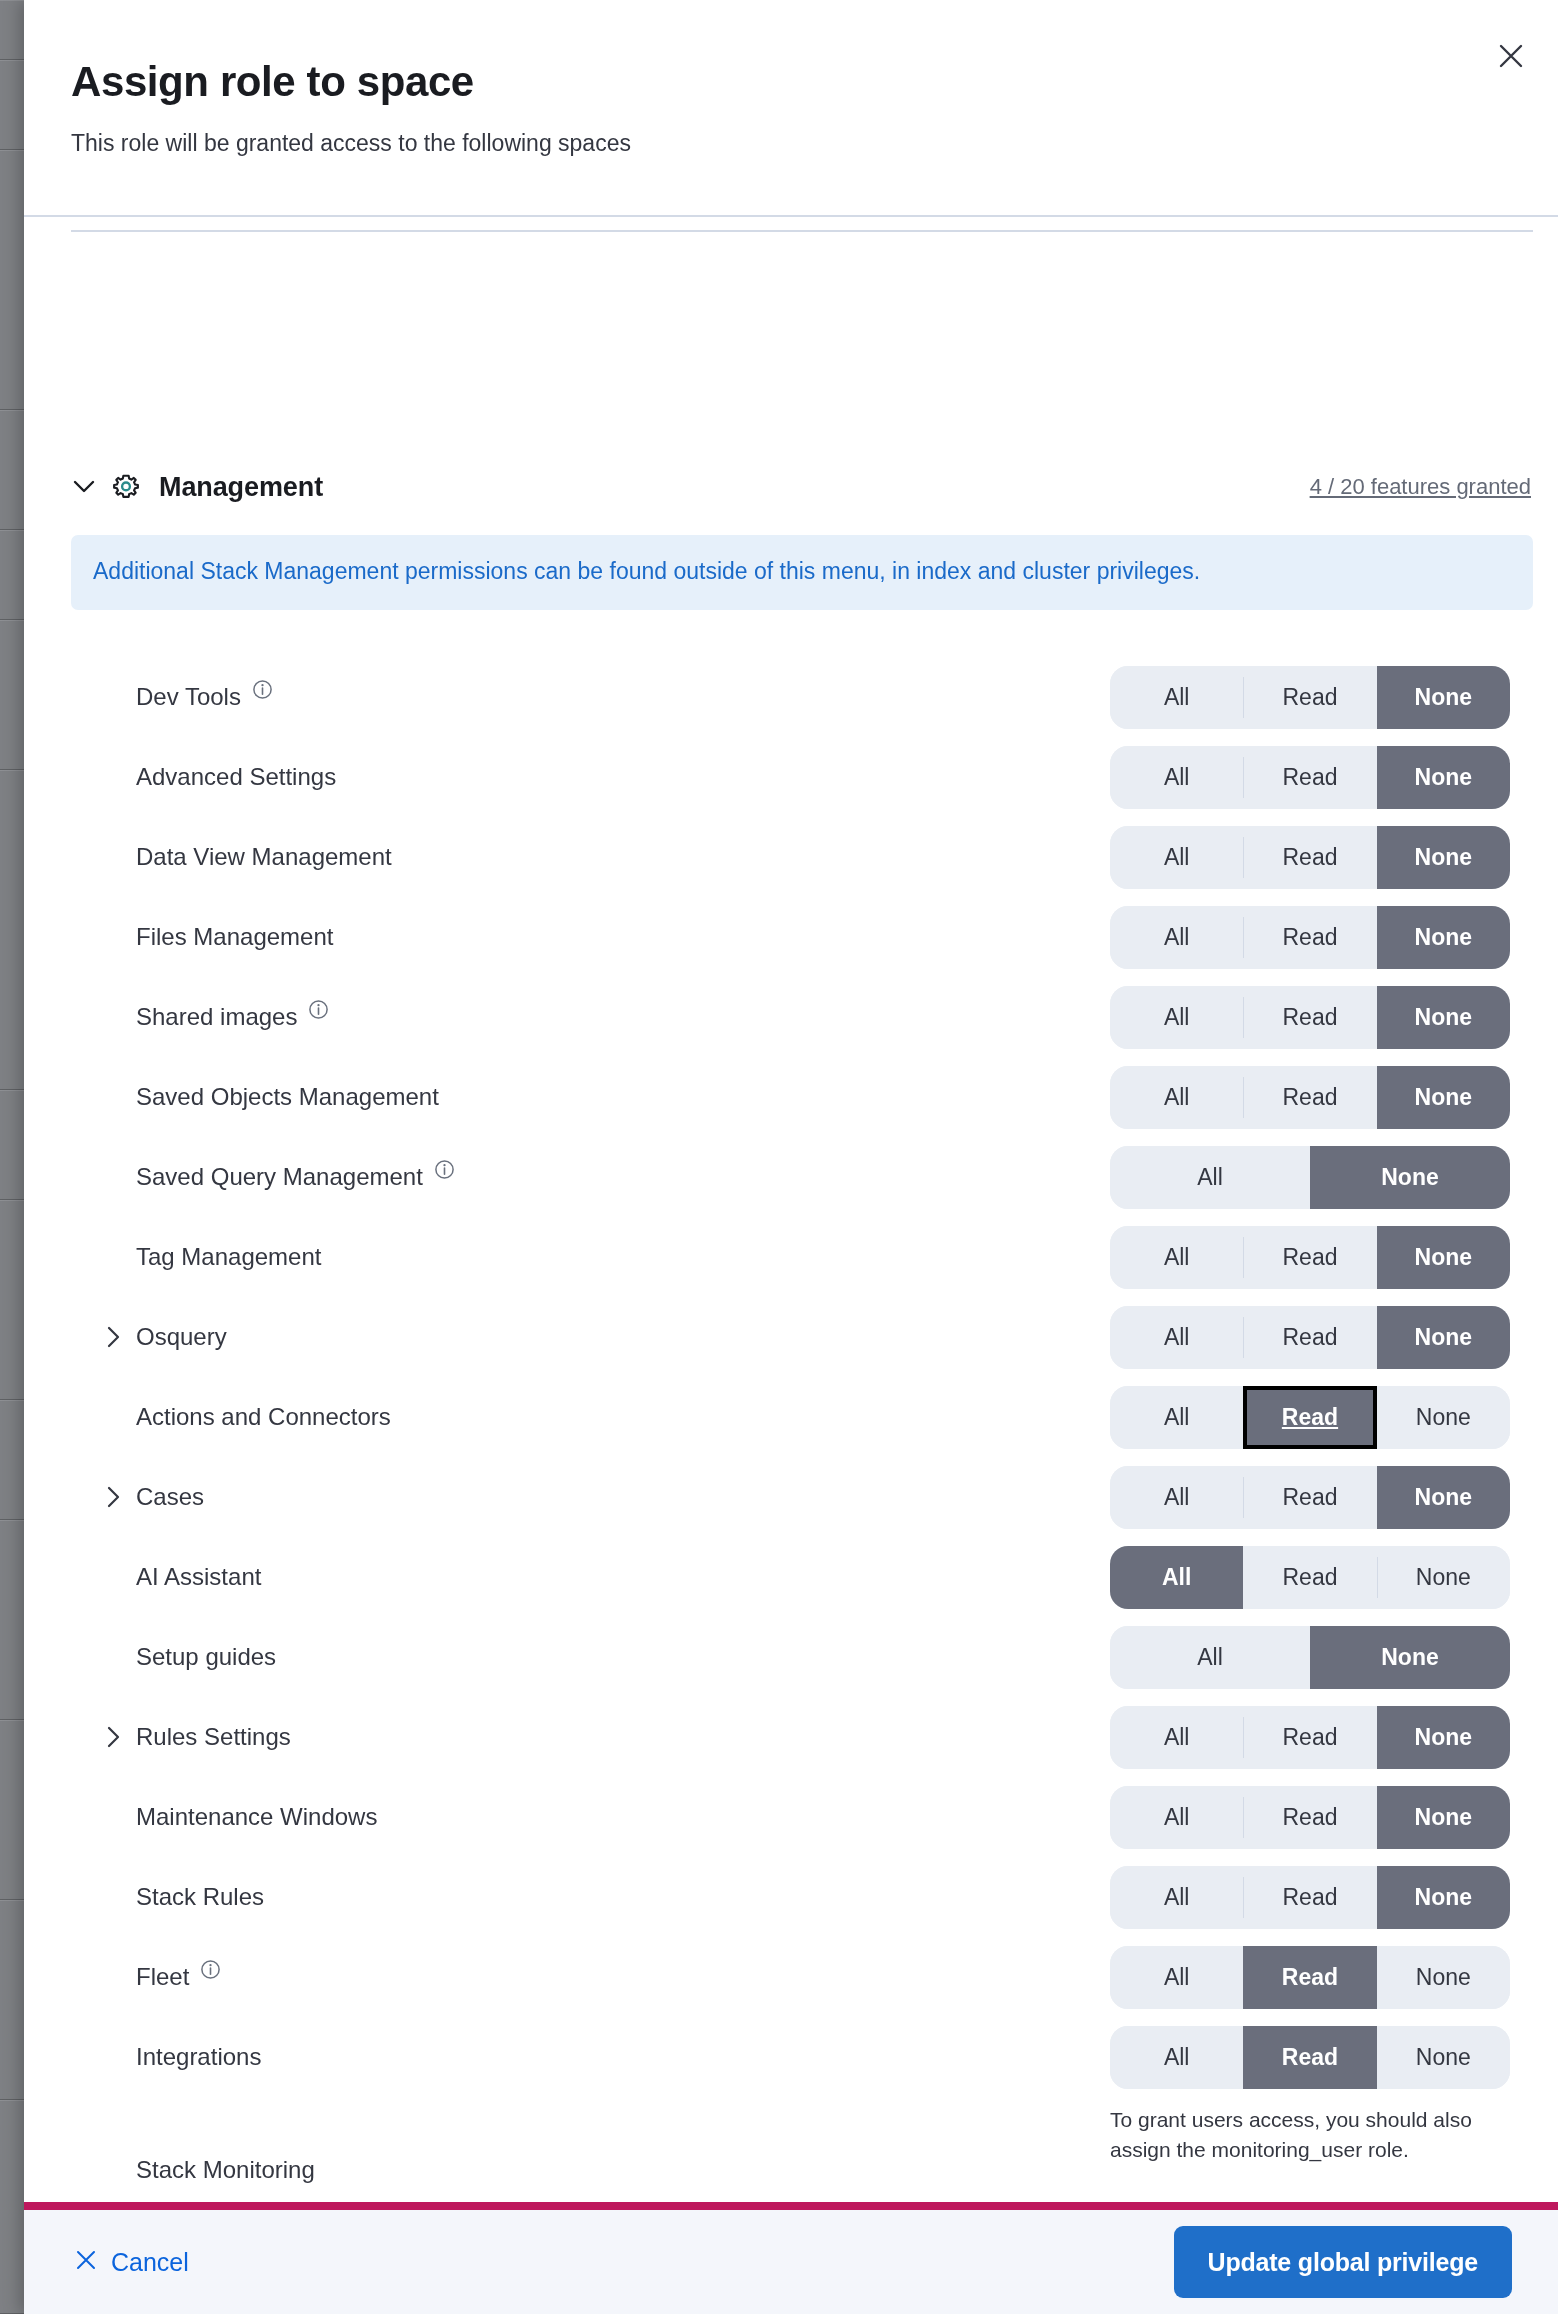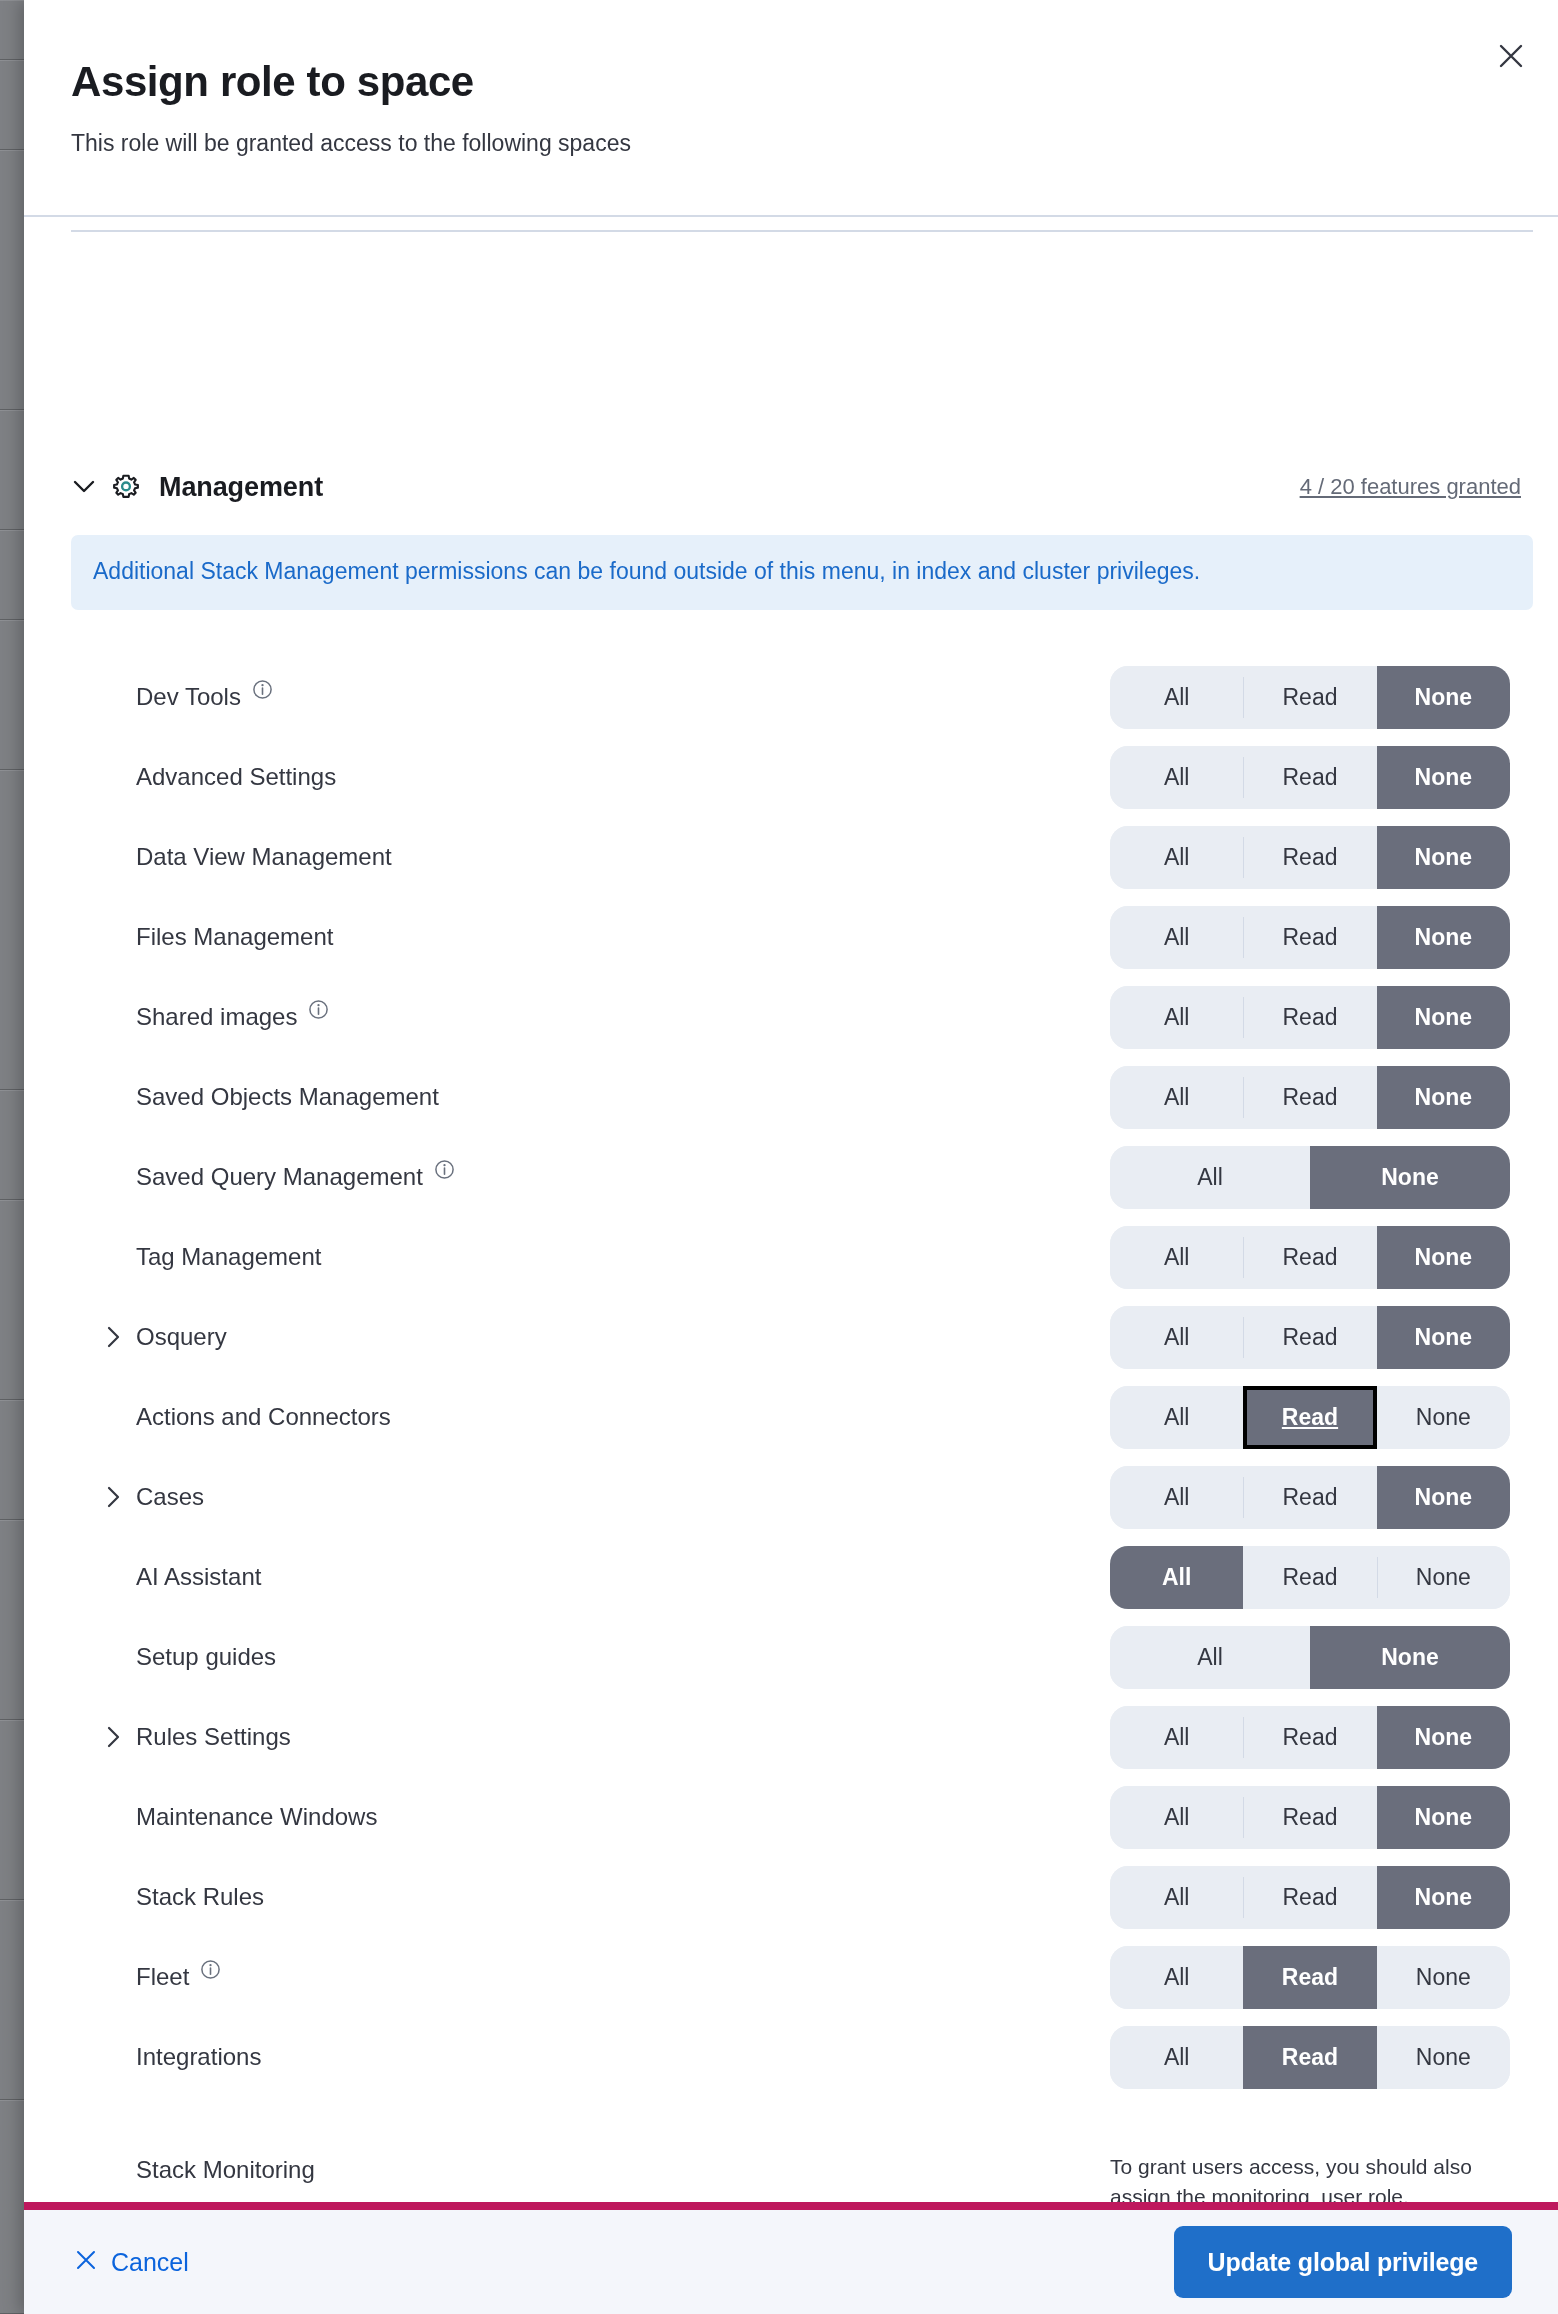--- a/index.html
+++ b/index.html
@@ -82,21 +82,21 @@
   }
   #section-divider-top {
     position: absolute;
     left: 47px; right: 25px; top: 13px;
     height: 2px;
     background: #d3dae6;
   }
 
   #feature-category-header {
     position: absolute;
-    left: 47px; right: 37px; top: 250px;
+    left: 47px; right: 27px; top: 250px;
     height: 40px;
     display: flex;
     align-items: center;
   }
   #category-expand-icon {
     width: 26px; height: 26px;
     margin-right: 12px;
     display: flex; align-items: center; justify-content: center;
     cursor: pointer;
   }
@@ -220,21 +220,20 @@
     z-index: 3;
   }
 
   .monitoring-note {
     position: absolute;
     left: 1086px;
     width: 400px;
     font-size: 21px;
     line-height: 30px;
     color: #343741;
-    margin-top: 47px;
   }
 
   
   #flyout-footer {
     position: absolute;
     left: 0; right: 0; bottom: 0;
     height: 112px;
     background: #f4f6fb;
     border-top: 8px solid #be185d;
     display: flex;

